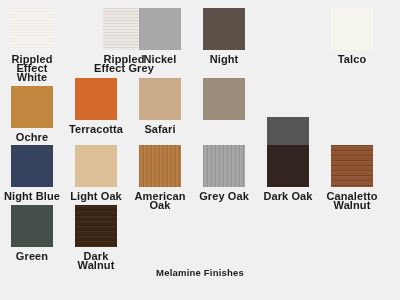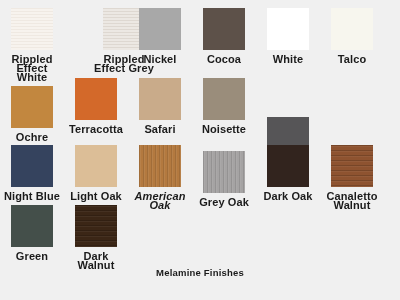--- a/index.html
+++ b/index.html
@@ -79,27 +79,21 @@
     <div class="swatch-cell" style="left: 128px; top: 8px;">
       <div class="swatch-chip" style="background: rgb(168, 168, 168); width: 42px; height: 42px;">
         <div class="tex" style=""></div>
       </div>
       <div class="swatch-label">Nickel</div>
     </div>
     <div class="swatch-cell" style="left: 192px; top: 8px;">
       <div class="swatch-chip" style="background: rgb(93, 81, 73); width: 42px; height: 42px;">
         <div class="tex" style=""></div>
       </div>
-      <div class="swatch-label">Cocoa</div>
-    </div>
-    <div class="swatch-cell" style="left: 256px; top: 8px;">
-      <div class="swatch-chip" style="background: rgb(255, 255, 255); width: 42px; height: 42px;">
-        <div class="tex" style=""></div>
-      </div>
-      <div class="swatch-label">White</div>
+      <div class="swatch-label">Night</div>
     </div>
     <div class="swatch-cell" style="left: 320px; top: 8px;">
       <div class="swatch-chip" style="background: rgb(247, 246, 238); width: 42px; height: 42px;">
         <div class="tex" style=""></div>
       </div>
       <div class="swatch-label">Talco</div>
     </div>
     <div class="swatch-cell" style="left: 0px; top: 78px; margin-top: 8px;">
       <div class="swatch-chip" style="background: rgb(194, 135, 63); width: 42px; height: 42px;">
         <div class="tex" style=""></div>
@@ -115,47 +109,46 @@
     <div class="swatch-cell" style="left: 128px; top: 78px;">
       <div class="swatch-chip" style="background: rgb(201, 171, 138); width: 42px; height: 42px;">
         <div class="tex" style=""></div>
       </div>
       <div class="swatch-label">Safari</div>
     </div>
     <div class="swatch-cell" style="left: 192px; top: 78px;">
       <div class="swatch-chip" style="background: rgb(154, 141, 123); width: 42px; height: 42px;">
         <div class="tex" style=""></div>
       </div>
-      <div class="swatch-label">Noisette</div>
     </div>
     <div class="swatch-cell" style="left: 256px; top: 78px; margin-top: 39px;">
       <div class="swatch-chip" style="background: rgb(86, 85, 87); width: 42px; height: 42px;">
         <div class="tex" style=""></div>
       </div>
       <div class="swatch-label">Ardesia</div>
     </div>
     <div class="swatch-cell" style="left: 64px; top: 145px;">
       <div class="swatch-chip" style="background: rgb(220, 190, 151); width: 42px; height: 42px;">
         <div class="tex" style=""></div>
       </div>
       <div class="swatch-label">Light Oak</div>
     </div>
     <div class="swatch-cell" style="left: 0px; top: 145px;">
       <div class="swatch-chip" style="background: rgb(53, 67, 94); width: 42px; height: 42px;">
         <div class="tex" style=""></div>
       </div>
       <div class="swatch-label">Night Blue</div>
     </div>
-    <div class="swatch-cell" style="left: 128px; top: 145px; font-style: italic;">
+    <div class="swatch-cell" style="left: 128px; top: 145px;">
       <div class="swatch-chip" style="background: rgb(179, 121, 63); width: 42px; height: 42px;">
         <div class="tex" style="background-image: repeating-linear-gradient(to right, rgba(0,0,0,0.10) 0px, rgba(0,0,0,0.10) 1px, rgba(255,255,255,0.06) 1px, rgba(255,255,255,0.06) 2px, transparent 2px, transparent 4px);"></div>
       </div>
       <div class="swatch-label">American Oak</div>
     </div>
-    <div class="swatch-cell" style="left: 192px; top: 151px; text-align: center;">
+    <div class="swatch-cell" style="left: 192px; top: 145px; text-align: center;">
       <div class="swatch-chip" style="background: rgb(165, 163, 163); width: 42px; height: 42px;">
         <div class="tex" style="background-image: repeating-linear-gradient(to right, rgba(0,0,0,0.10) 0px, rgba(0,0,0,0.10) 1px, rgba(255,255,255,0.06) 1px, rgba(255,255,255,0.06) 2px, transparent 2px, transparent 4px);"></div>
       </div>
       <div class="swatch-label">Grey Oak</div>
     </div>
     <div class="swatch-cell" style="left: 256px; top: 145px;">
       <div class="swatch-chip" style="background: rgb(50, 36, 30); width: 42px; height: 42px;">
         <div class="tex" style=""></div>
       </div>
       <div class="swatch-label">Dark Oak</div>

